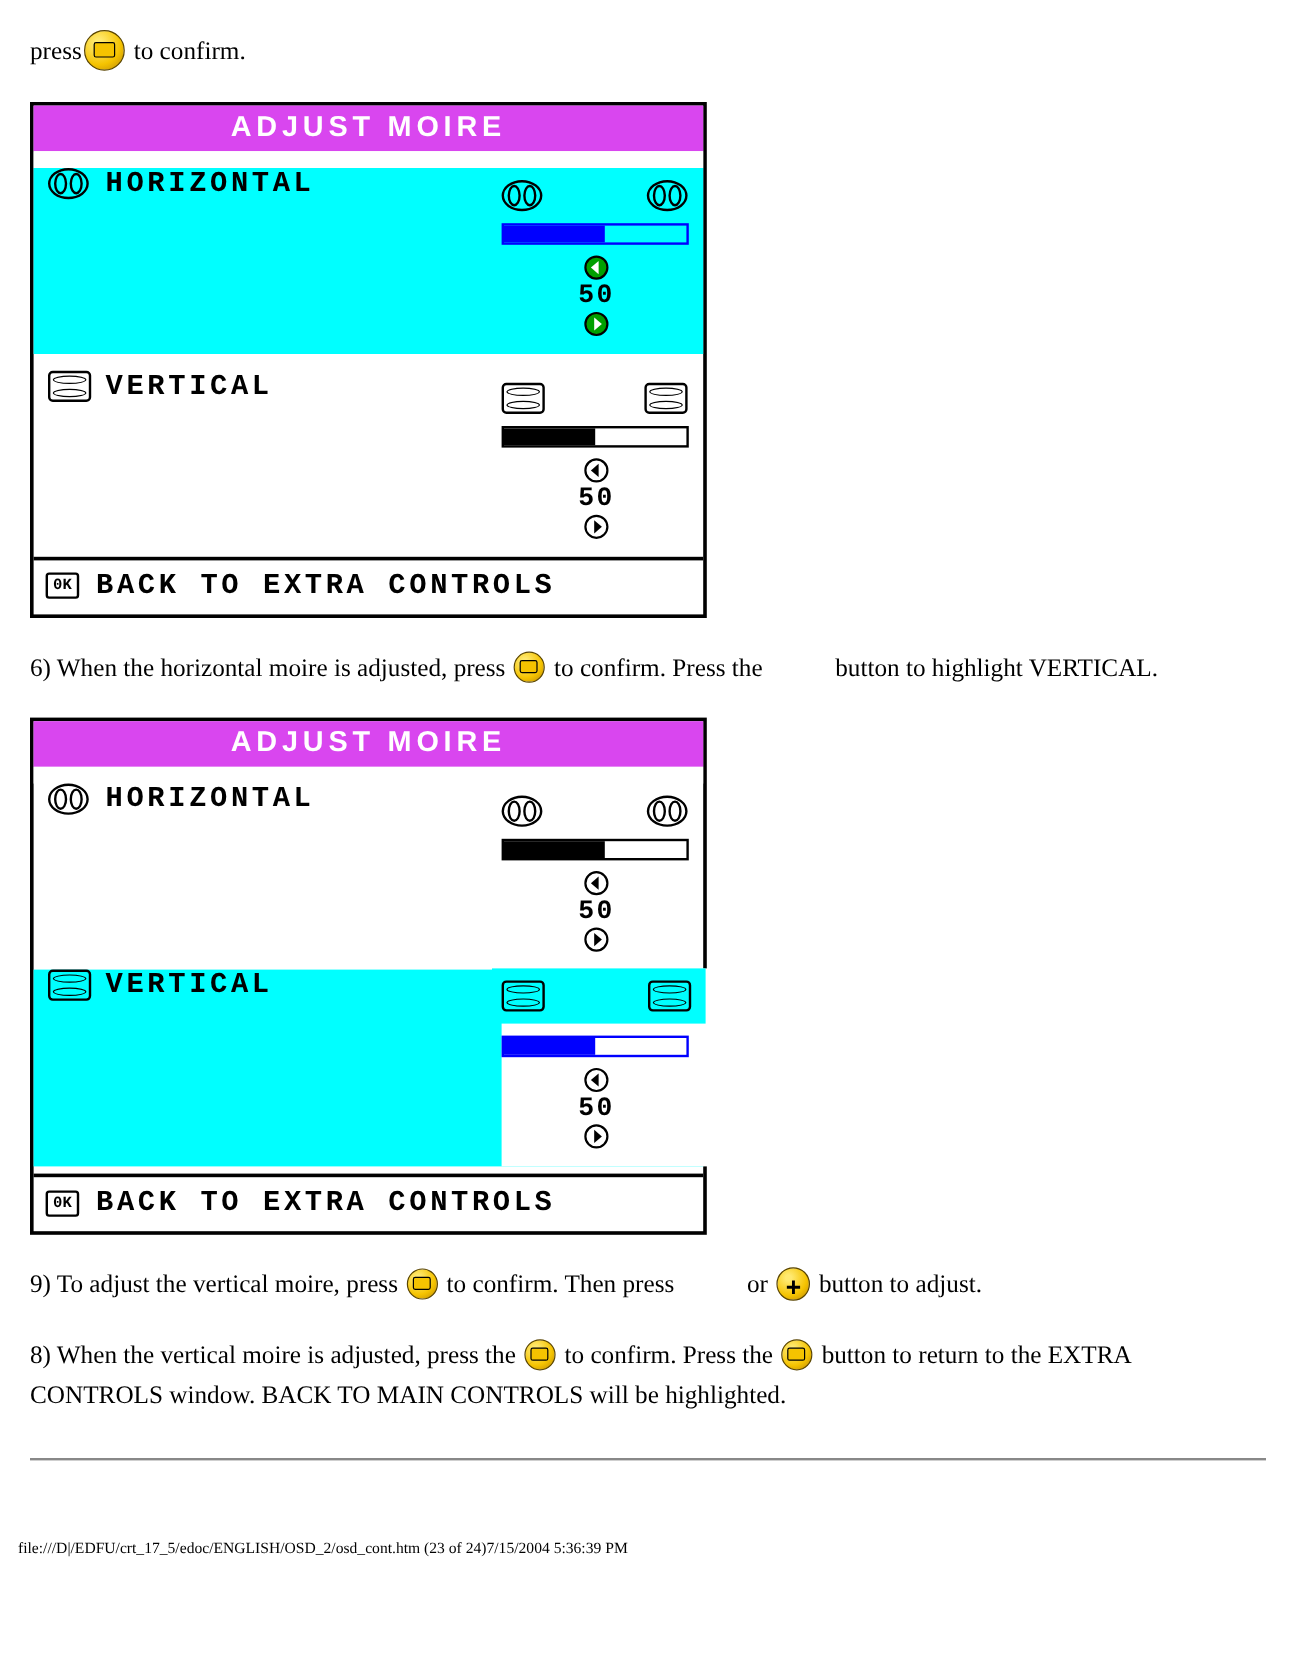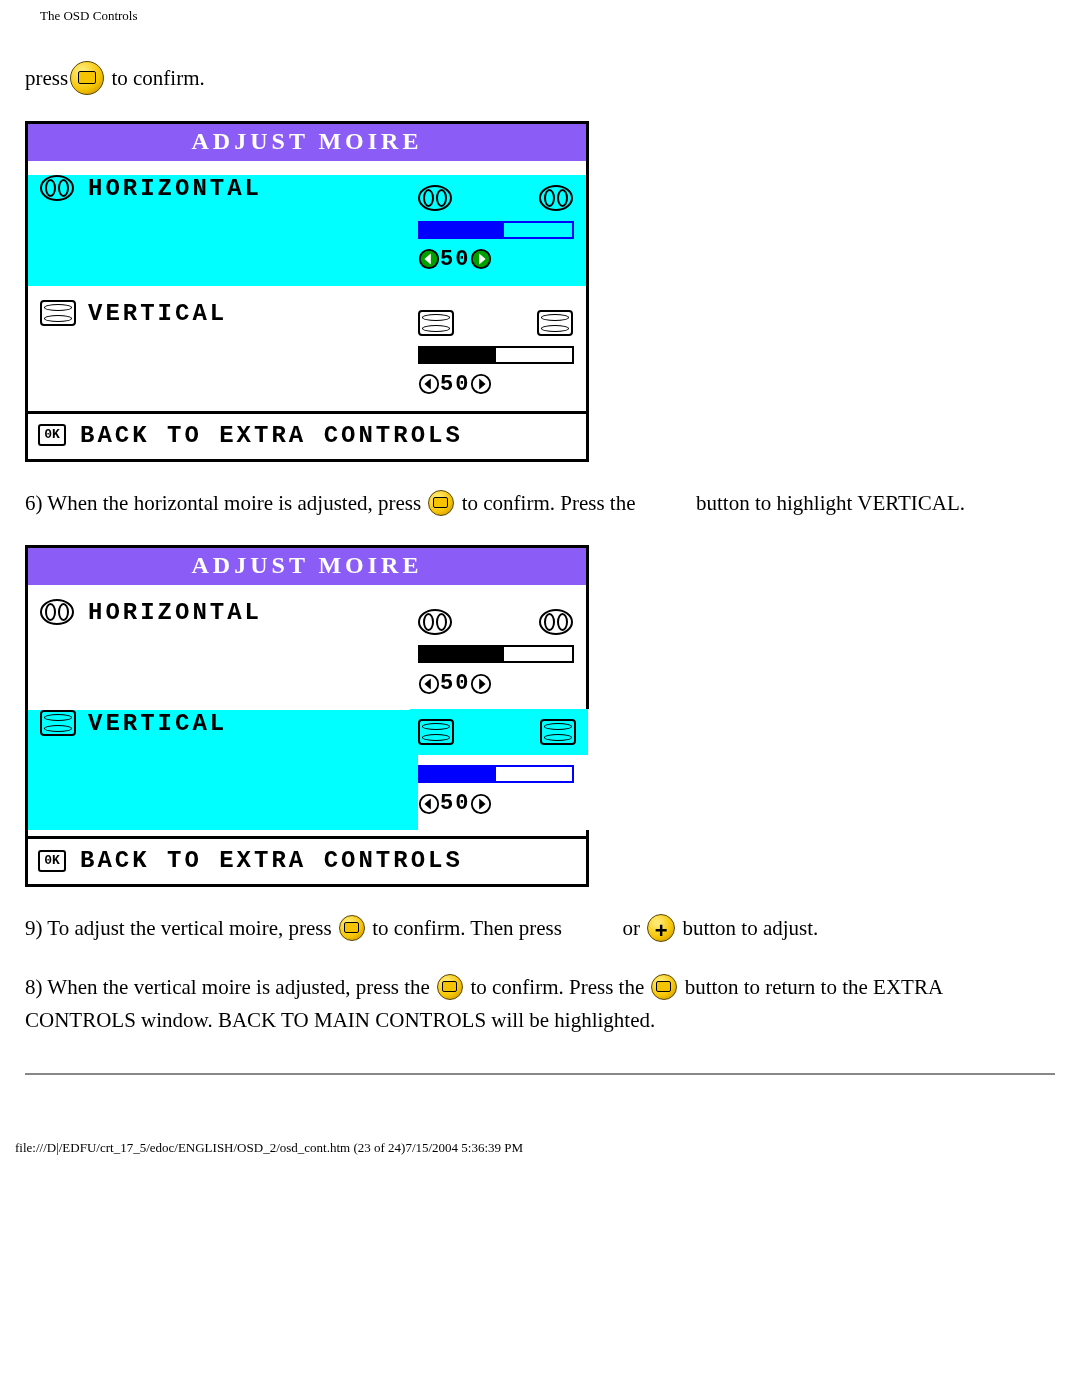--- a/index.html
+++ b/index.html
@@ -98,23 +98,23 @@
 }
 
 
 .osd {
   width: 558px;
   border: 3px solid #000;
   background: #fff;
   margin: 10px 0 25px 0;
 }
 .osd-title {
-  background: #8b5cf6;
+  background: #d946ef;
   color: #fff;
-  font-family: Liberation Serif, serif;
+  font-family: Liberation Sans, sans-serif;
   font-weight: bold;
   font-size: 24px;
   letter-spacing: 4px;
   text-align: center;
   padding: 4px 0 6px 0;
 }
 .osd-row {
   display: flex;
   align-items: flex-start;
   padding: 0;
@@ -198,20 +198,21 @@
 }
 .slider-blue { border-color:#0000ff; }
 .slider-blue .slider-fill { background:#0000ff; }
 .slider-black { border-color:#000; }
 .slider-black .slider-fill { background:#000; }
 .slider-row {
   display:flex;
   align-items:center;
   justify-content:flex-start;
   width:158px;
+  flex-direction:column;
 }
 .arrow-btn {
   width:22px; height:22px;
   position:relative;
 }
 .arrow-btn svg { width:22px; height:22px; }
 .slider-val {
   font-family: "Courier New", monospace;
   font-weight:bold;
   font-size:22px;
@@ -255,21 +256,20 @@
 }
 .spacer-blank {
   display:inline-block;
   width: 50px;
 }
 </style>
 </head>
 <body>
 
 <div class="page">
-  <div class="page-header">The OSD Controls</div>
 
   <div class="body-text">
     <span>press</span><span class="inline-icon ok-btn-big"></span><span> to confirm.</span>
   </div>
 
   <div class="osd">
     <div class="osd-title">ADJUST MOIRE</div>
     <div class="osd-gap"></div>
     <div class="osd-row osd-row-highlight">
       <div class="osd-left">

